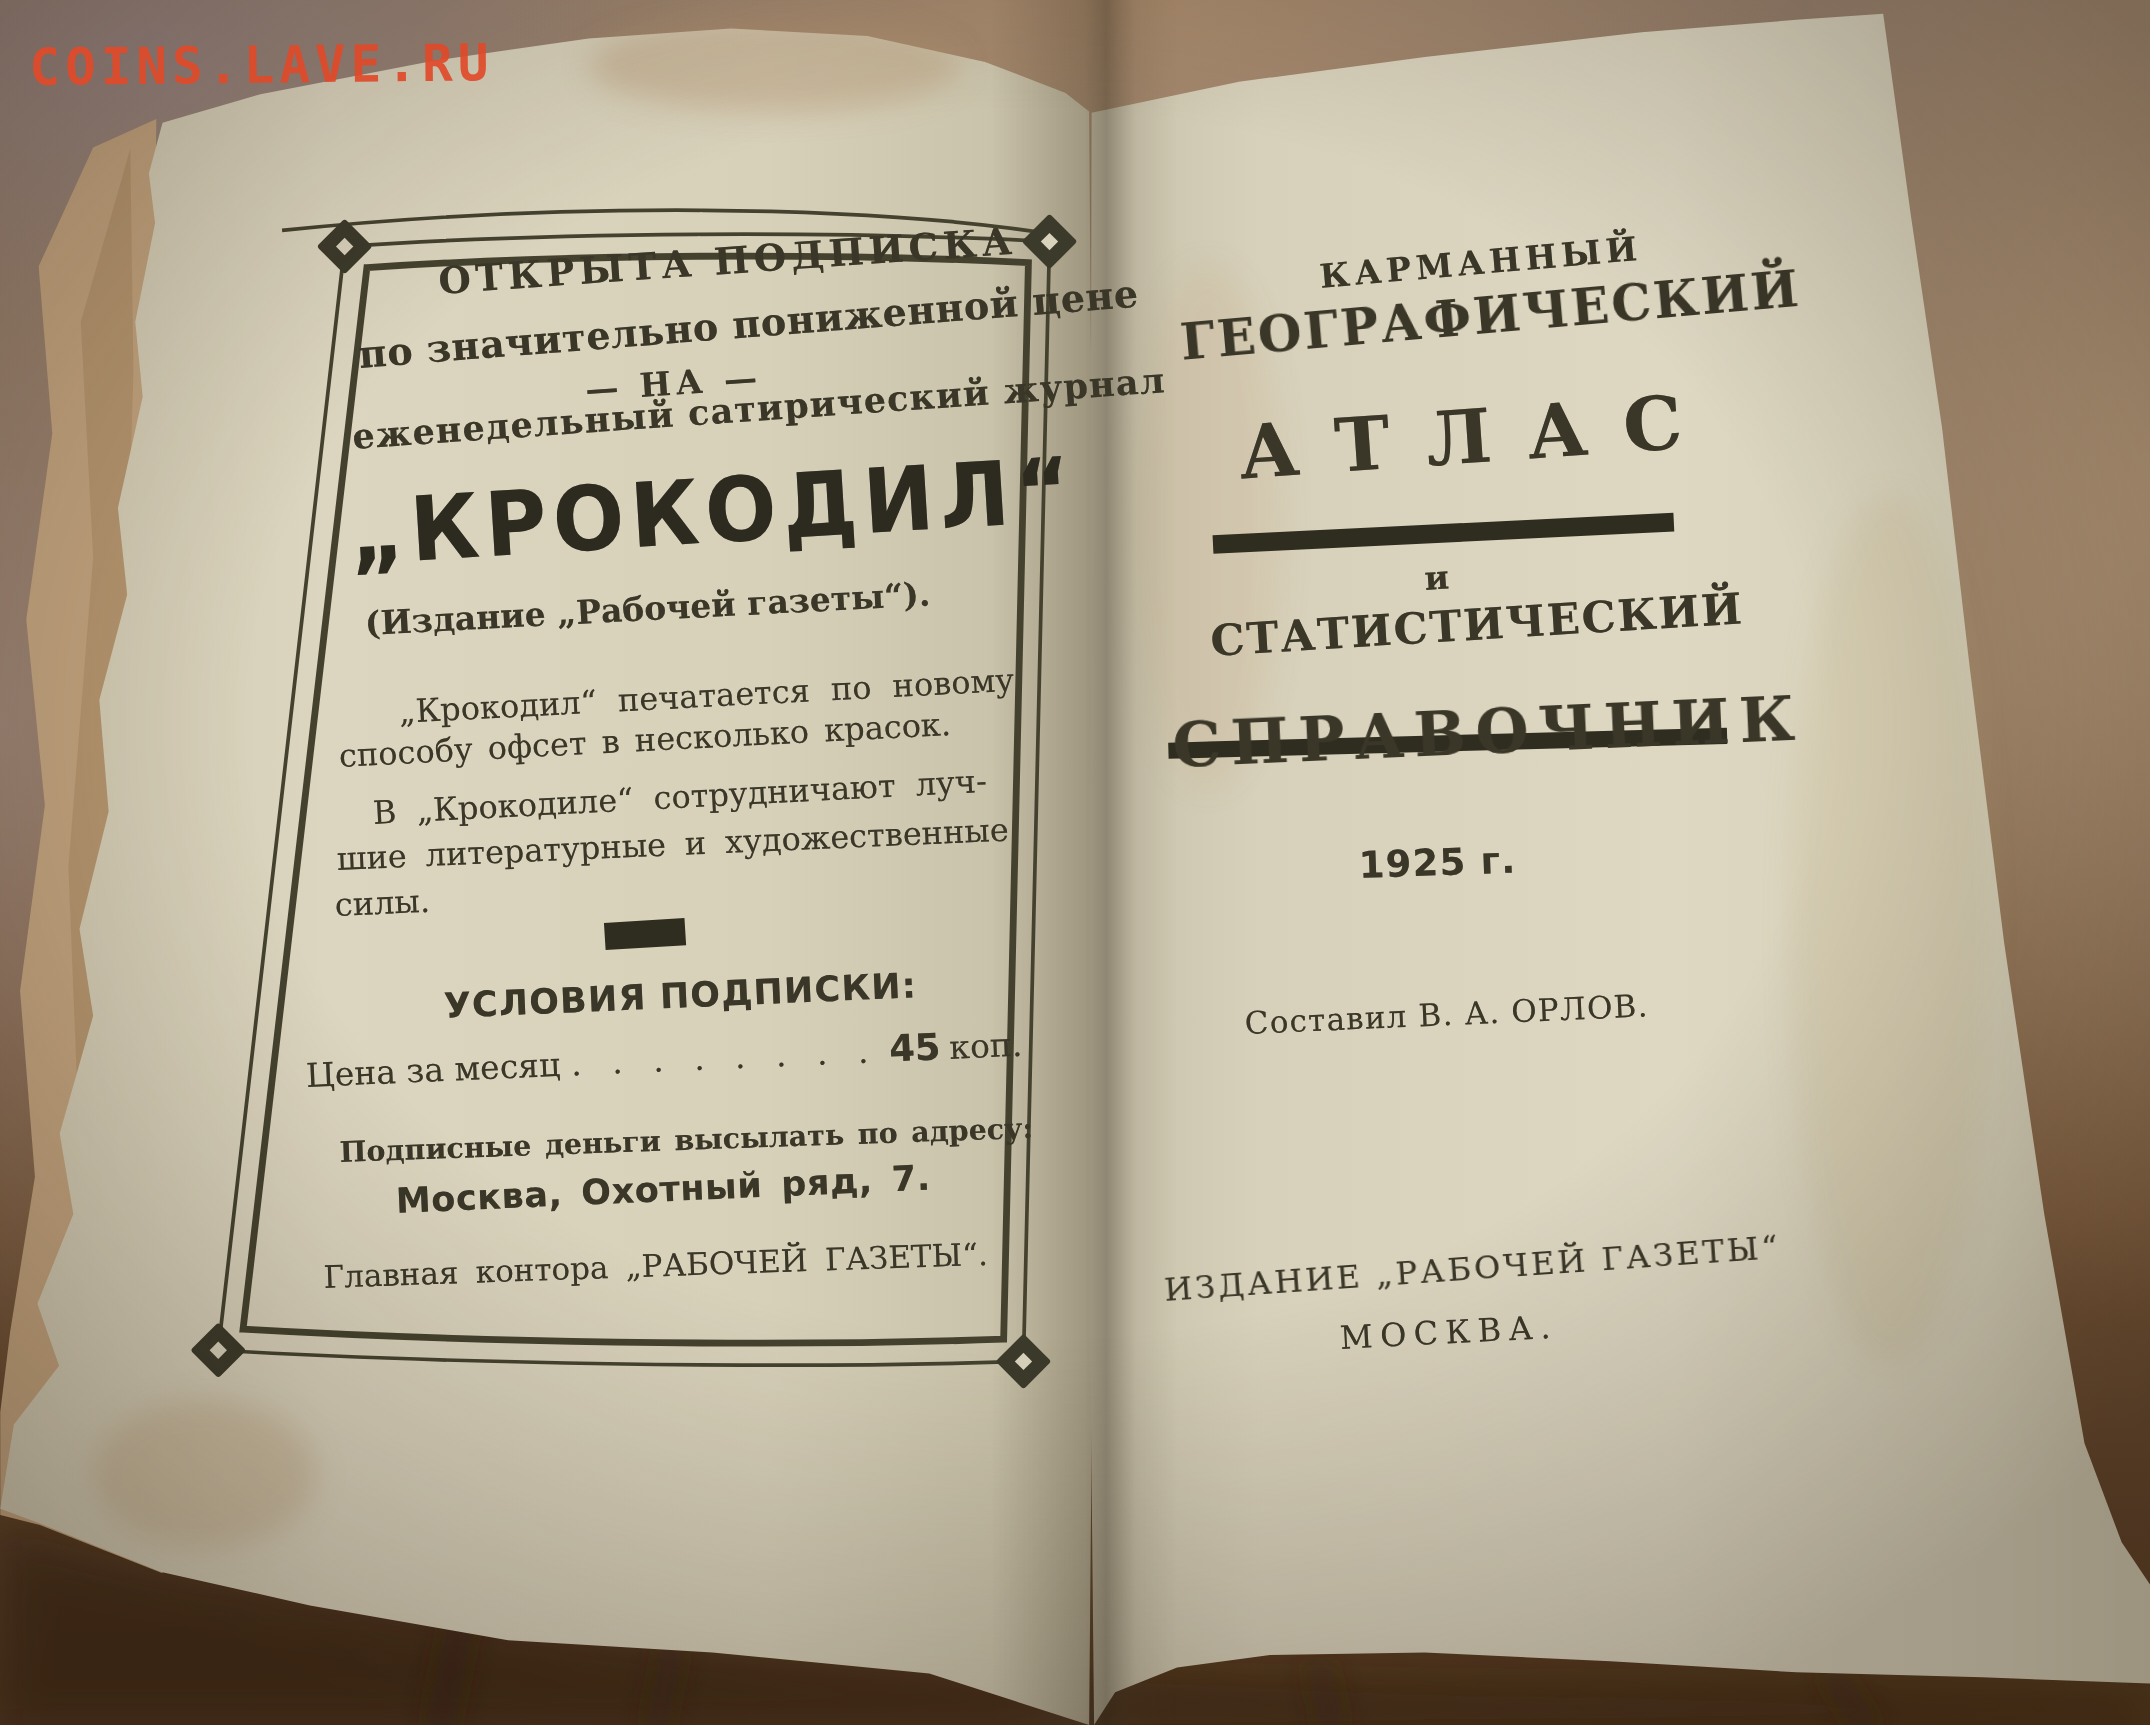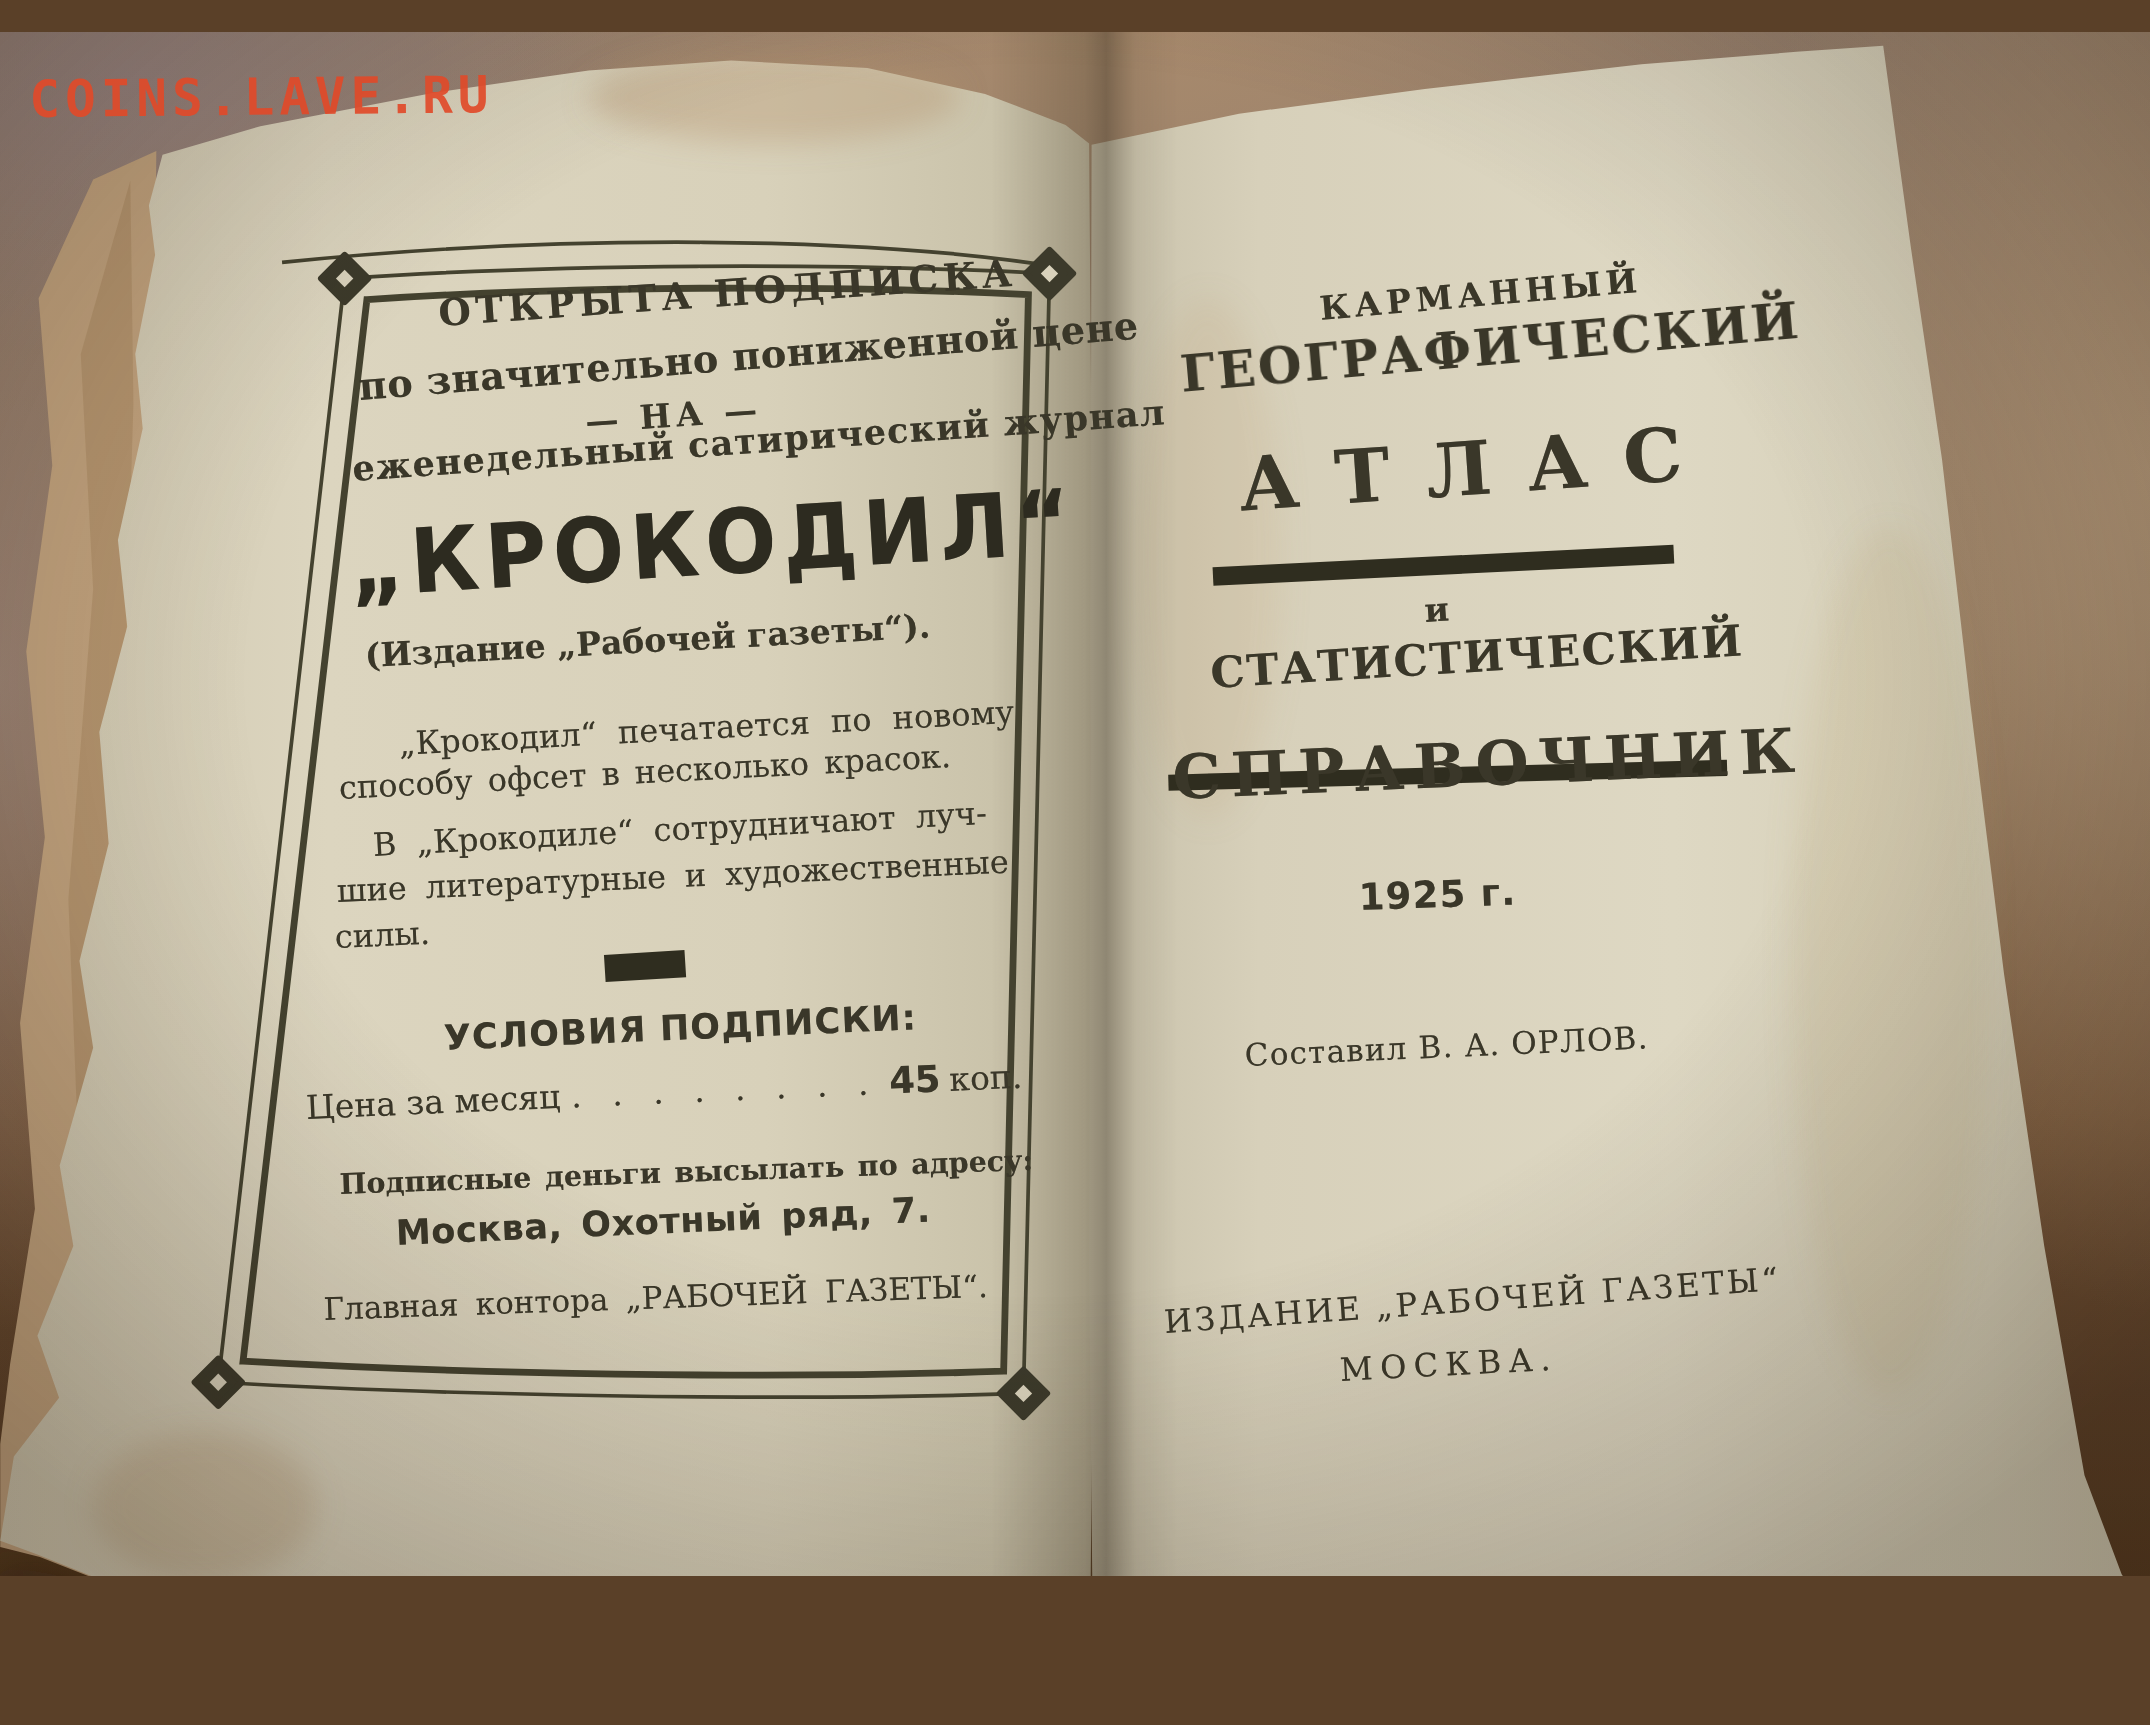--- a/index.html
+++ b/index.html
@@ -1,26 +1,25 @@
 <!DOCTYPE html>
 <html style="font-size:10px"><head>
 <meta charset="utf-8">
 <style>
   html,body{margin:0;padding:0;background:#5a4028;}
   #scene{
-    position:relative;width:2151px;height:1544px;overflow:hidden;
+    position:relative;width:2151px;height:1725px;overflow:hidden;
     font-family:"DejaVu Serif","Liberation Serif",serif;
     background-color:#8a7058;
     background-image:
       radial-gradient(ellipse 681px 384px at 6% 3%, rgba(151,132,129,.95), rgba(151,132,129,0) 72%),
       radial-gradient(ellipse 929px 434px at 52% 0%, rgba(170,139,108,.9), rgba(170,139,108,0) 75%),
       radial-gradient(ellipse 588px 1177px at 100% 28%, rgba(180,153,122,.92), rgba(180,153,122,0) 72%),
       radial-gradient(ellipse 496px 929px at 0% 42%, rgba(158,134,121,.85), rgba(158,134,121,0) 70%),
       linear-gradient(180deg, #97816f 0%, #90765c 40%, #7a593b 70%, #5e422a 88%, #54391f 100%);
-    margin-top: 32px;
   }
   #scene::after{
     content:"";position:absolute;inset:0;pointer-events:none;z-index:6;
     background:radial-gradient(ellipse 1425px 1115px at 48% 42%, rgba(0,0,0,0) 55%, rgba(35,22,10,.28) 100%);
   }
   svg.book{position:absolute;left:0;top:0;z-index:1;}
   .txt{position:absolute;z-index:3;color:#3a3729;white-space:nowrap;transform-origin:0 0;
        text-shadow:0 0 0.6px rgba(55,50,38,.45);}
   .serif{font-family:"DejaVu Serif","Liberation Serif",serif;}
   .sans{font-family:"DejaVu Sans","Liberation Sans",sans-serif;}

